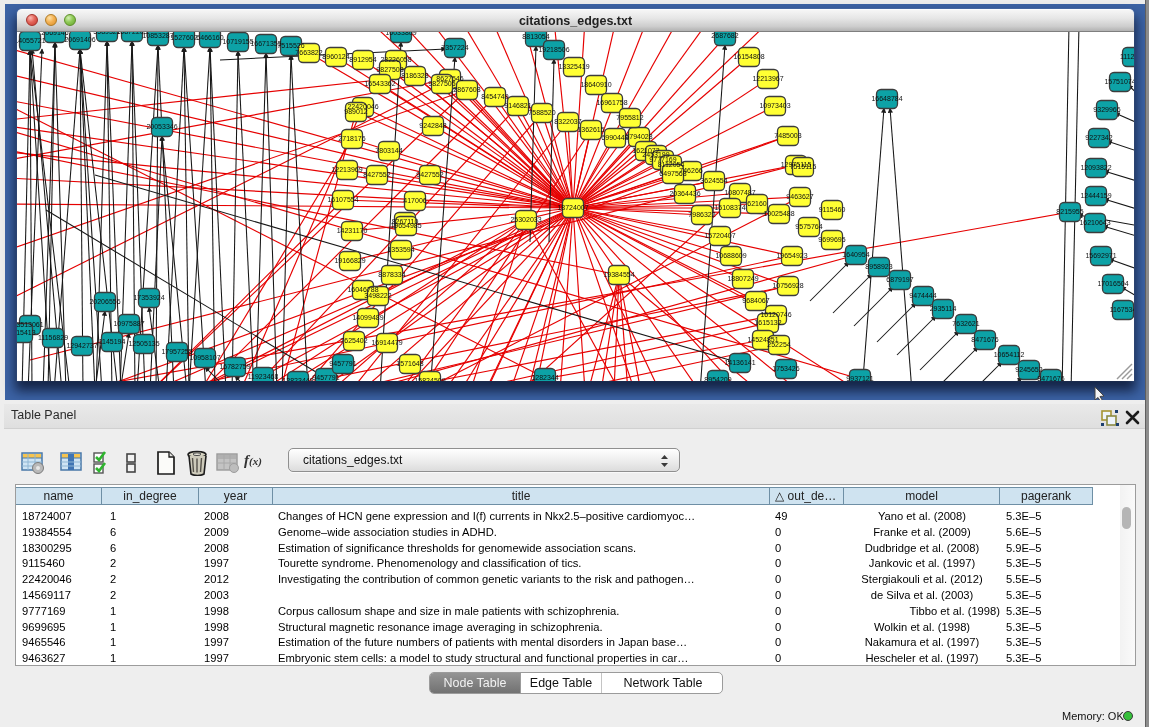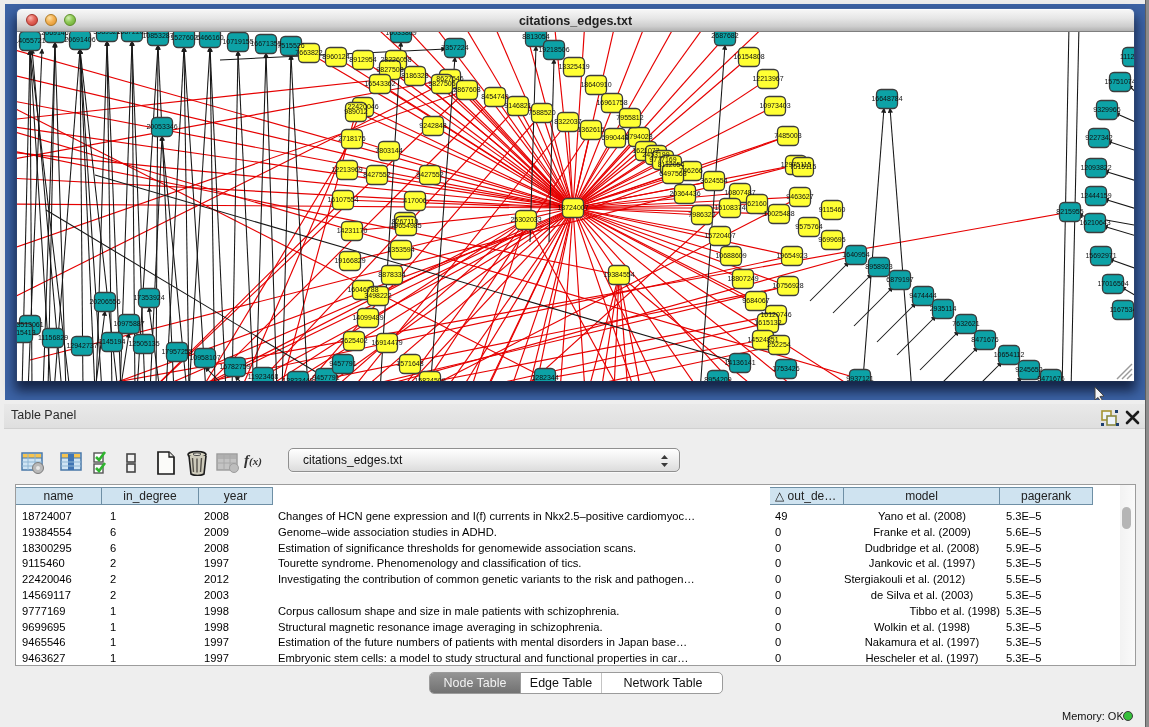--- a/index.html
+++ b/index.html
@@ -629,20 +629,21 @@
           <path d="M1 9L4.5 13L8 9z" fill="#3a3a3a"></path>
       </svg>
     </div>
   </div>
 </div>
 <div class="abs" id="tblpane"></div>
 <div class="abs" id="thead" style="left:16px;top:487px;width:1077px;height:18px">
   <div class="hcell" style="left:0;width:86px">name</div>
   <div class="hcell" style="left:86px;width:97px">in_degree</div>
   <div class="hcell" style="left:183px;width:74px">year</div>
+  <div class="hcell" style="left:257px;width:497px">title</div>
   <div class="hcell" style="left:754px;width:74px;text-align:left;padding-left:5px">△ out_de…</div>
   <div class="hcell" style="left:828px;width:156px">model</div>
   <div class="hcell" style="left:984px;width:93px">pagerank</div>
 </div>
 <div class="trow" style="top:509.0px">
     <span style="left:6px">18724007</span>
     <span style="left:94px">1</span>
     <span style="left:188px">2008</span>
     <span style="left:262px;width:486px;overflow:hidden;white-space:nowrap">Changes of HCN gene expression and I(f) currents in Nkx2.5–positive cardiomyoc…</span>
     <span style="left:759px">49</span>
@@ -675,21 +676,21 @@
     <span style="left:759px">0</span>
     <span style="left:828px;width:156px;text-align:center">Jankovic et al. (1997)</span>
     <span style="left:990px">5.3E–5</span>
   </div>
 <div class="trow" style="top:572.2px">
     <span style="left:6px">22420046</span>
     <span style="left:94px">2</span>
     <span style="left:188px">2012</span>
     <span style="left:262px;width:486px;overflow:hidden;white-space:nowrap">Investigating the contribution of common genetic variants to the risk and pathogen…</span>
     <span style="left:759px">0</span>
-    <span style="left:828px;width:156px;">Stergiakouli et al. (2012)</span>
+    <span style="left:828px;width:156px;text-align:center">Stergiakouli et al. (2012)</span>
     <span style="left:990px">5.5E–5</span>
   </div>
 <div class="trow" style="top:588.0px">
     <span style="left:6px">14569117</span>
     <span style="left:94px">2</span>
     <span style="left:188px">2003</span>
     <span style="left:759px">0</span>
     <span style="left:828px;width:156px;text-align:center">de Silva et al. (2003)</span>
     <span style="left:990px">5.3E–5</span>
   </div>

